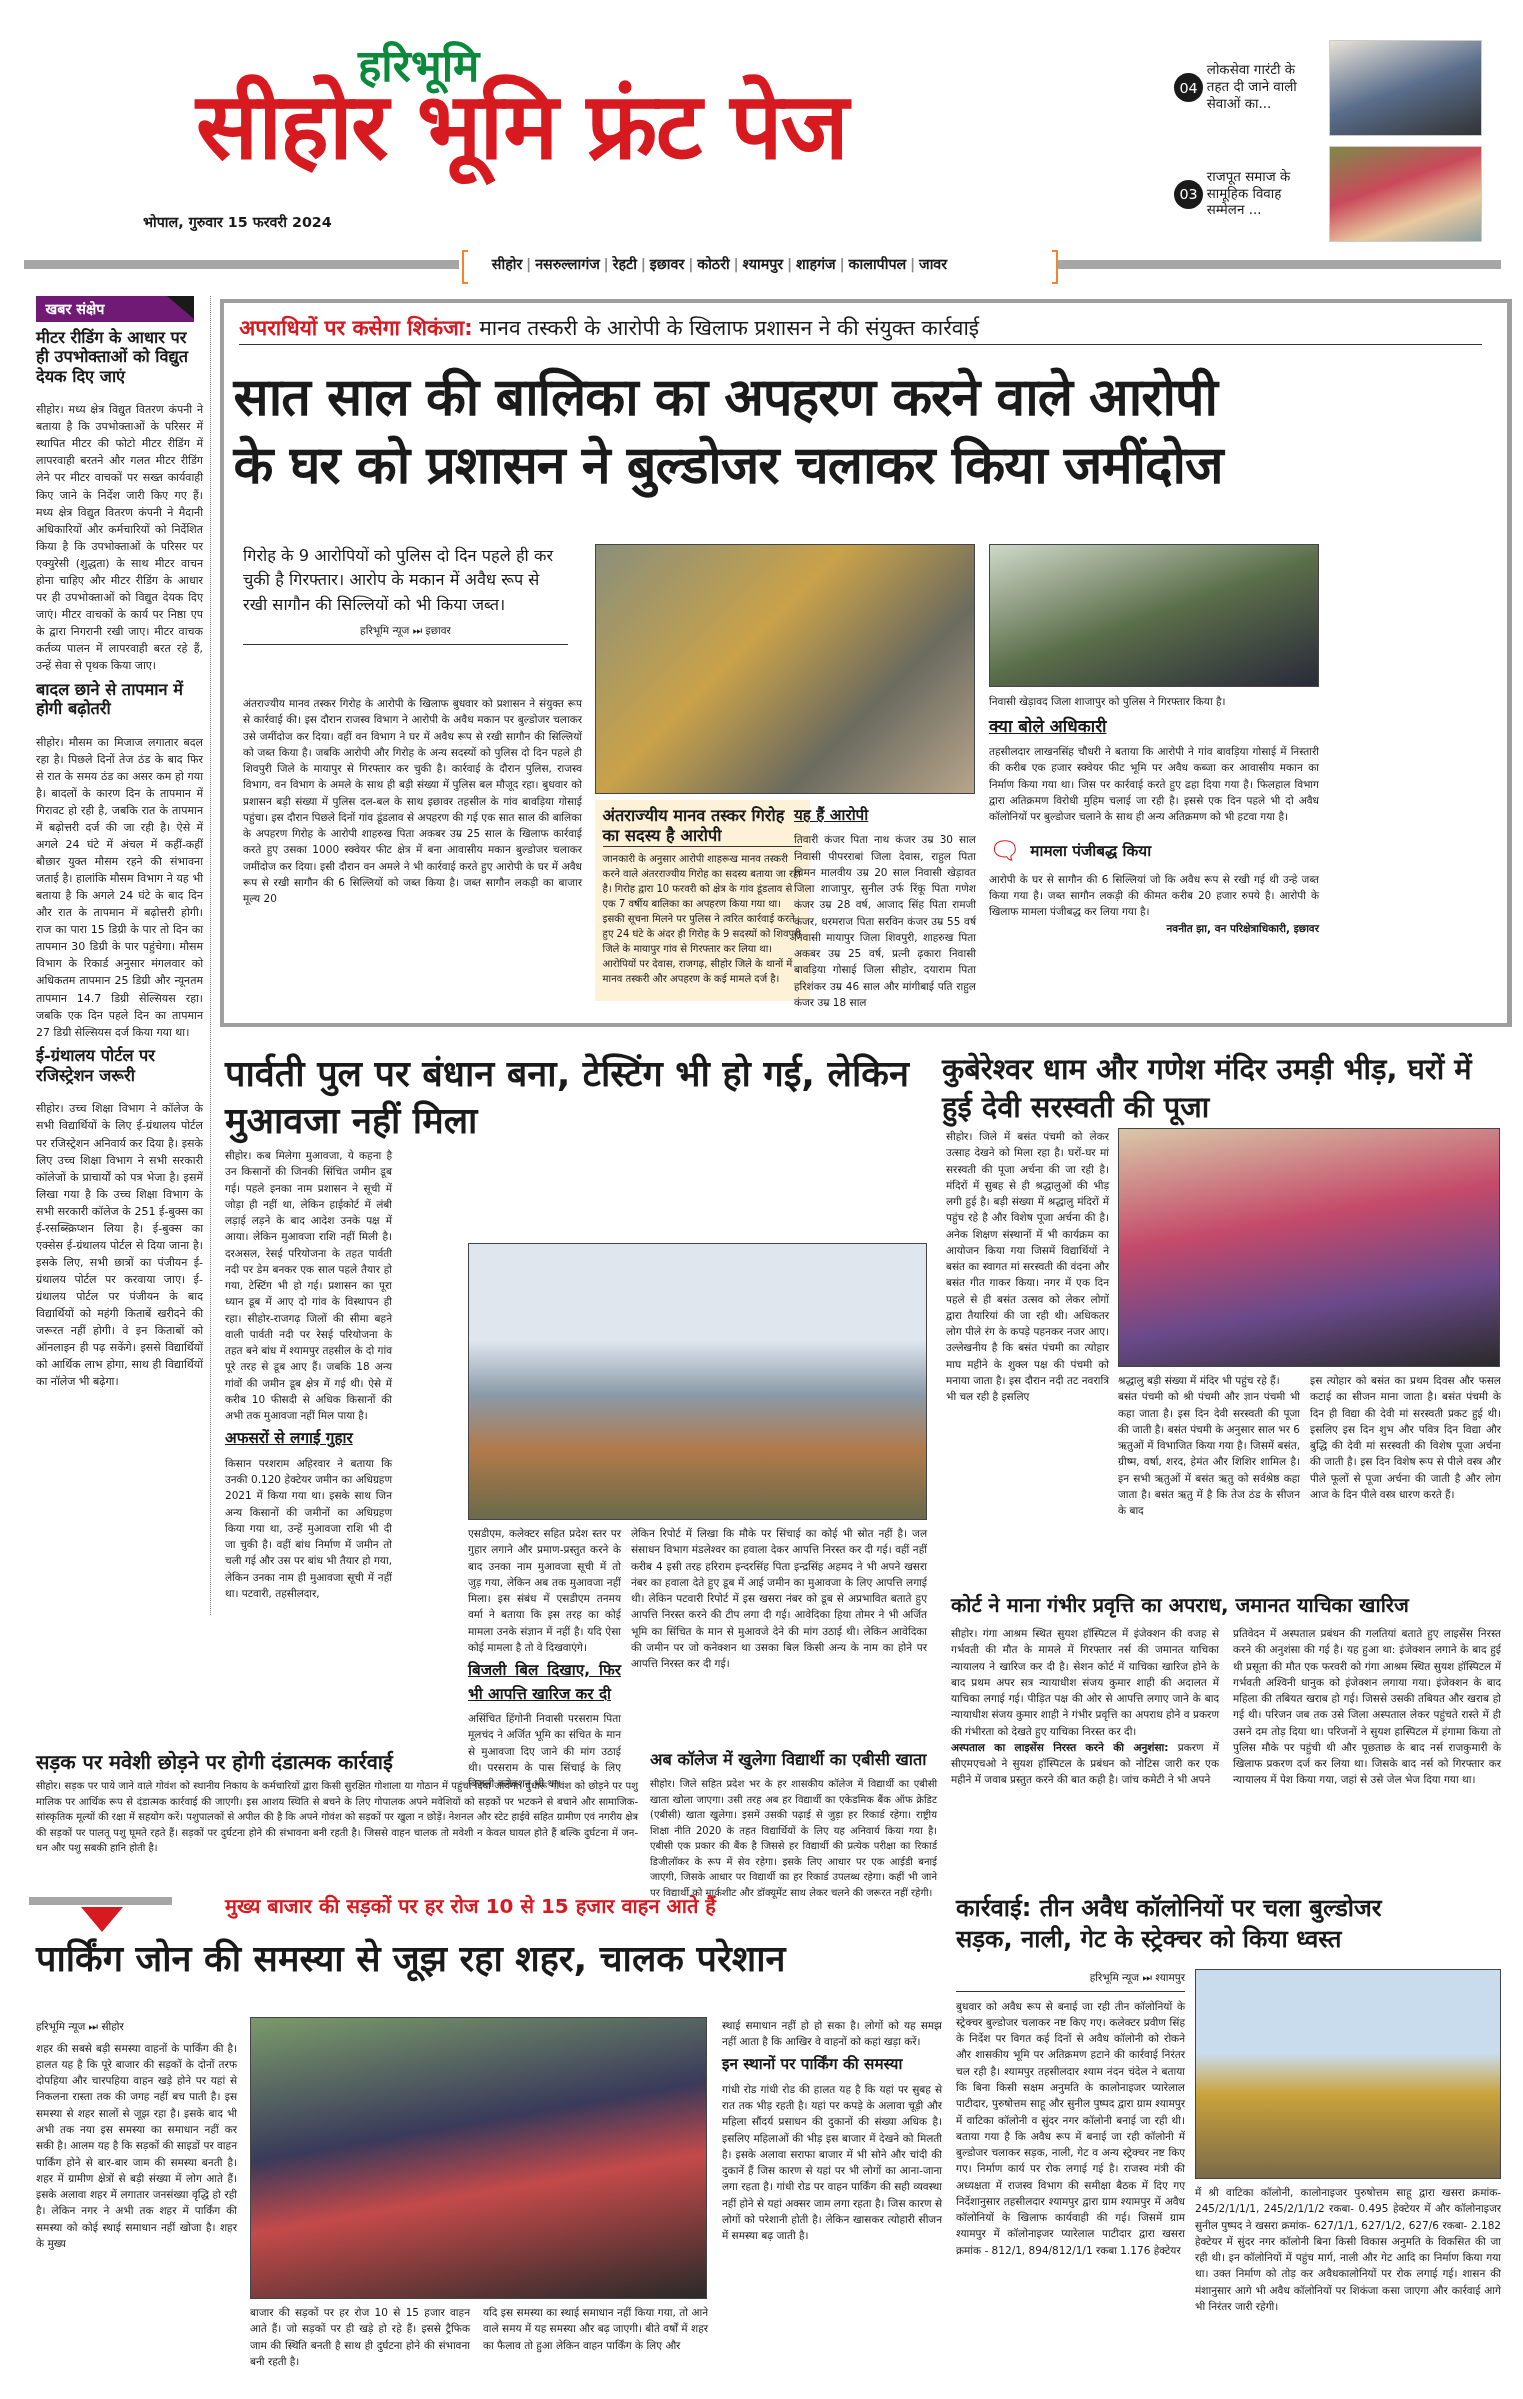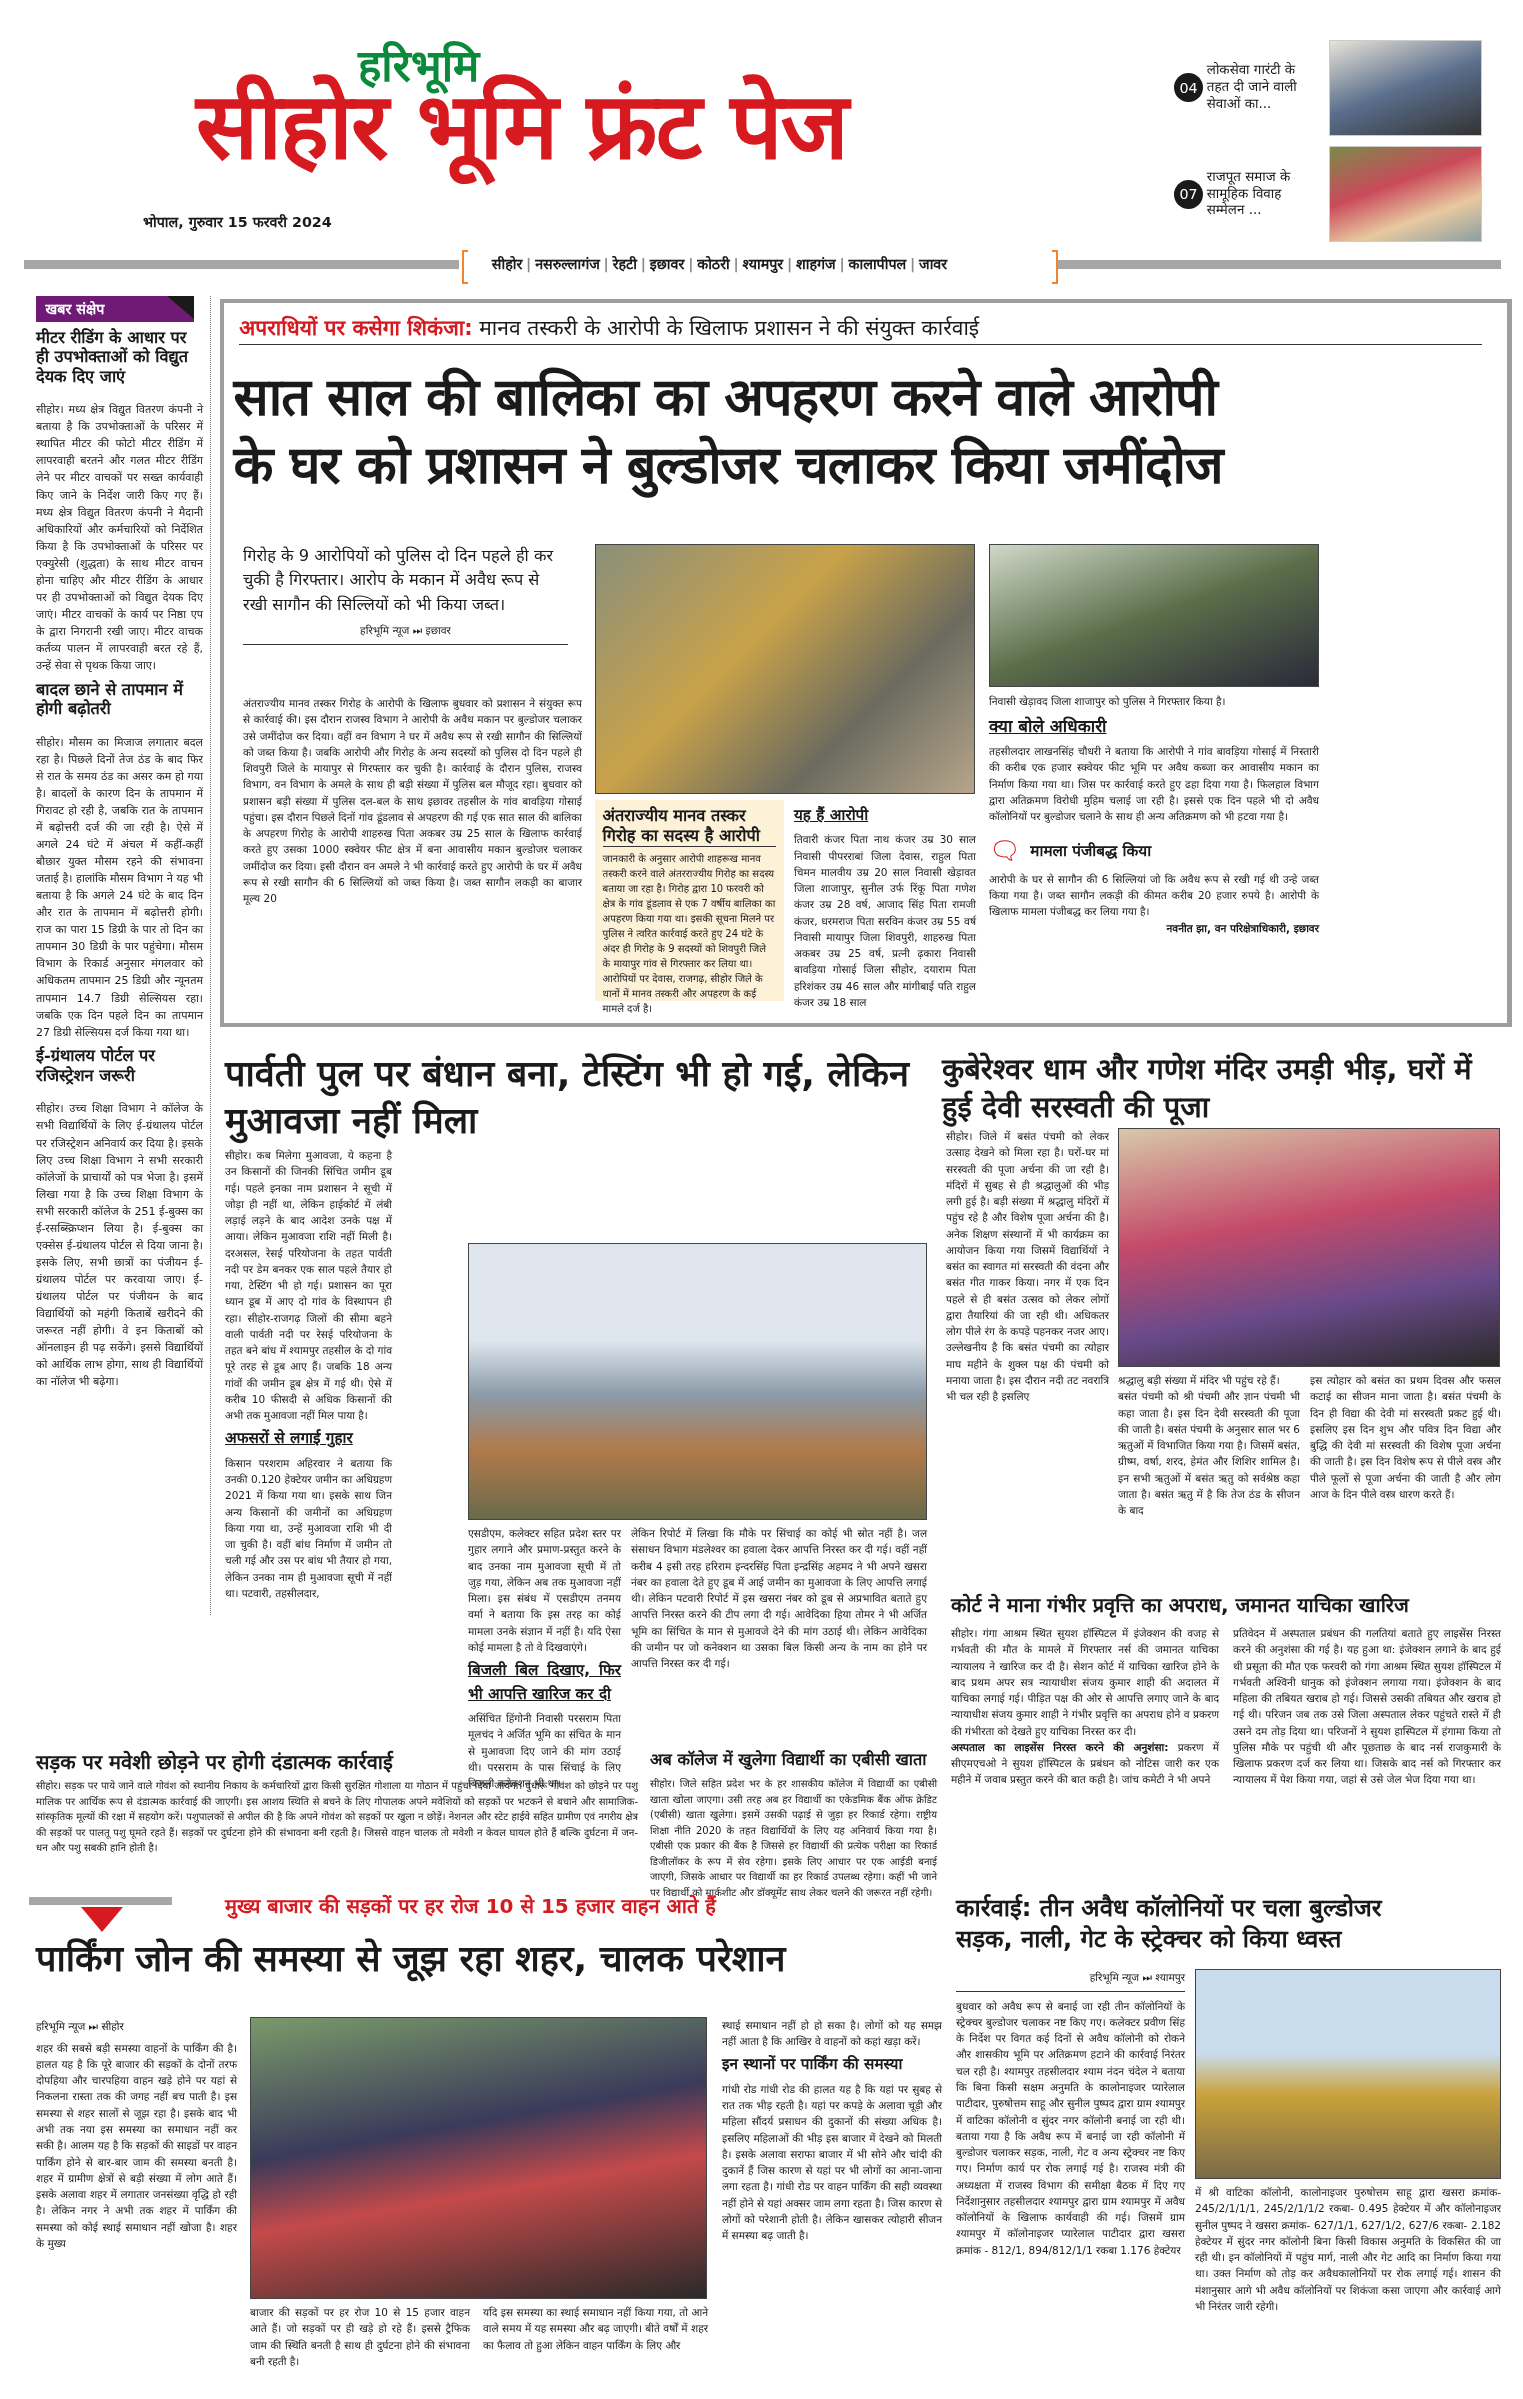--- a/index.html
+++ b/index.html
@@ -56,21 +56,21 @@
   <div class="bar" style="left:1034px;width:443px"></div>
 </div>
 
 <div class="abs teasers">
   <div class="teaser">
     <div class="num">04</div>
     <div class="txt">लोकसेवा गारंटी के तहत दी जाने वाली सेवाओं का...</div>
     <div class="ph photo" style="background:linear-gradient(160deg,#e8e3d8,#5a6e8c 50%,#333)"></div>
   </div>
   <div class="teaser">
-    <div class="num">07</div>
+    <div class="num">03</div>
     <div class="txt">राजपूत समाज के सामूहिक विवाह सम्मेलन ...</div>
     <div class="ph photo" style="background:linear-gradient(160deg,#7d8a4a,#c94a5a 40%,#e8c9a0 70%,#8aa0a0)"></div>
   </div>
 </div>
 
 <div class="abs sidebar">
   <div class="sidetag">खबर संक्षेप</div>
   <div class="sideh">मीटर रीडिंग के आधार पर ही उपभोक्ताओं को विद्युत देयक दिए जाएं</div>
   <p>सीहोर। मध्य क्षेत्र विद्युत वितरण कंपनी ने बताया है कि उपभोक्ताओं के परिसर में स्थापित मीटर की फोटो मीटर रीडिंग में लापरवाही बरतने और गलत मीटर रीडिंग लेने पर मीटर वाचकों पर सख्त कार्यवाही किए जाने के निर्देश जारी किए गए हैं। मध्य क्षेत्र विद्युत वितरण कंपनी ने मैदानी अधिकारियों और कर्मचारियों को निर्देशित किया है कि उपभोक्ताओं के परिसर पर एक्युरेसी (शुद्धता) के साथ मीटर वाचन होना चाहिए और मीटर रीडिंग के आधार पर ही उपभोक्ताओं को विद्युत देयक दिए जाएं। मीटर वाचकों के कार्य पर निष्ठा एप के द्वारा निगरानी रखी जाए। मीटर वाचक कर्तव्य पालन में लापरवाही बरत रहे हैं, उन्हें सेवा से पृथक किया जाए।</p>
   <div class="sideh">बादल छाने से तापमान में होगी बढ़ोतरी</div>
@@ -88,21 +88,21 @@
     <div>सात साल की बालिका का अपहरण करने वाले आरोपी</div>
     <div>के घर को प्रशासन ने बुल्डोजर चलाकर किया जमींदोज</div>
   </div>
   <div class="deck">
     <div>गिरोह के 9 आरोपियों को पुलिस दो दिन पहले ही कर चुकी है गिरफ्तार। आरोप के मकान में अवैध रूप से रखी सागौन की सिल्लियों को भी किया जब्त।</div>
     <div class="byline">हरिभूमि न्यूज ⏭ इछावर</div>
   </div>
   <div class="abs photo" style="left:371px;top:241px;width:380px;height:250px"></div>
   <div class="abs photo" style="left:765px;top:241px;width:330px;height:143px;background:linear-gradient(160deg,#cfd8c8,#5b6e4a 50%,#2a2a3a)"></div>
   <div class="col" style="left:19px;top:392px;width:339px">अंतराज्यीय मानव तस्कर गिरोह के आरोपी के खिलाफ बुधवार को प्रशासन ने संयुक्त रूप से कार्रवाई की। इस दौरान राजस्व विभाग ने आरोपी के अवैध मकान पर बुल्डोजर चलाकर उसे जमींदोज कर दिया। वहीं वन विभाग ने घर में अवैध रूप से रखी सागौन की सिल्लियों को जब्त किया है। जबकि आरोपी और गिरोह के अन्य सदस्यों को पुलिस दो दिन पहले ही शिवपुरी जिले के मायापुर से गिरफ्तार कर चुकी है। कार्रवाई के दौरान पुलिस, राजस्व विभाग, वन विभाग के अमले के साथ ही बड़ी संख्या में पुलिस बल मौजूद रहा। बुधवार को प्रशासन बड़ी संख्या में पुलिस दल-बल के साथ इछावर तहसील के गांव बावड़िया गोसाई पहुंचा। इस दौरान पिछले दिनों गांव डूंडलाव से अपहरण की गई एक सात साल की बालिका के अपहरण गिरोह के आरोपी शाहरुख पिता अकबर उम्र 25 साल के खिलाफ कार्रवाई करते हुए उसका 1000 स्क्वेयर फीट क्षेत्र में बना आवासीय मकान बुल्डोजर चलाकर जमींदोज कर दिया। इसी दौरान वन अमले ने भी कार्रवाई करते हुए आरोपी के घर में अवैध रूप से रखी सागौन की 6 सिल्लियों को जब्त किया है। जब्त सागौन लकड़ी का बाजार मूल्य 20</div>
-  <div class="infobox" style="left:371px;top:497px;width:189px;height:201px">
+  <div class="infobox" style="left:371px;top:497px;width:215px;height:201px">
     <h4>अंतराज्यीय मानव तस्कर गिरोह का सदस्य है आरोपी</h4>
     <div>जानकारी के अनुसार आरोपी शाहरूख मानव तस्करी करने वाले अंतरराज्यीय गिरोह का सदस्य बताया जा रहा है। गिरोह द्वारा 10 फरवरी को क्षेत्र के गांव डूंडलाव से एक 7 वर्षीय बालिका का अपहरण किया गया था। इसकी सूचना मिलने पर पुलिस ने त्वरित कार्रवाई करते हुए 24 घंटे के अंदर ही गिरोह के 9 सदस्यों को शिवपुरी जिले के मायापुर गांव से गिरफ्तार कर लिया था। आरोपियों पर देवास, राजगढ़, सीहोर जिले के थानों में मानव तस्करी और अपहरण के कई मामले दर्ज है।</div>
   </div>
 
   <div class="col" style="left:570px;top:497px;width:182px">
     <div class="subh">यह हैं आरोपी</div>
     <div>तिवारी कंजर पिता नाथ कंजर उम्र 30 साल निवासी पीपरराबां जिला देवास, राहुल पिता चिमन मालवीय उम्र 20 साल निवासी खेड़ावत जिला शाजापुर, सुनील उर्फ रिंकू पिता गणेश कंजर उम्र 28 वर्ष, आजाद सिंह पिता रामजी कंजर, धरमराज पिता सरविन कंजर उम्र 55 वर्ष निवासी मायापुर जिला शिवपुरी, शाहरुख पिता अकबर उम्र 25 वर्ष, प्रत्नी ढ़कारा निवासी बावड़िया गोसाई जिला सीहोर, दयाराम पिता हरिशंकर उम्र 46 साल और मांगीबाई पति राहुल कंजर उम्र 18 साल</div>
   </div>
   <div class="col" style="left:765px;top:390px;width:330px">
     <div class="caption">निवासी खेड़ावद जिला शाजापुर को पुलिस ने गिरफ्तार किया है।</div>

